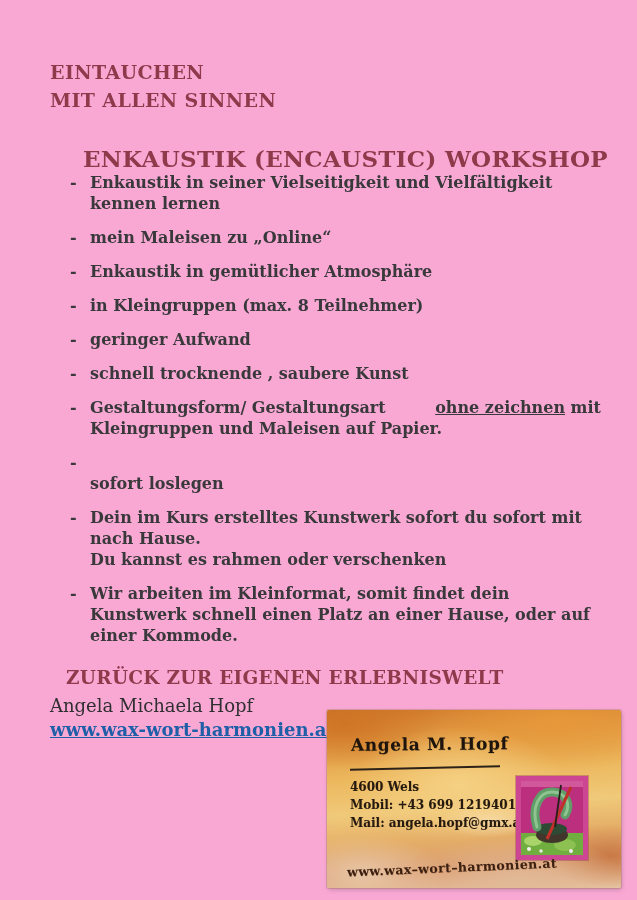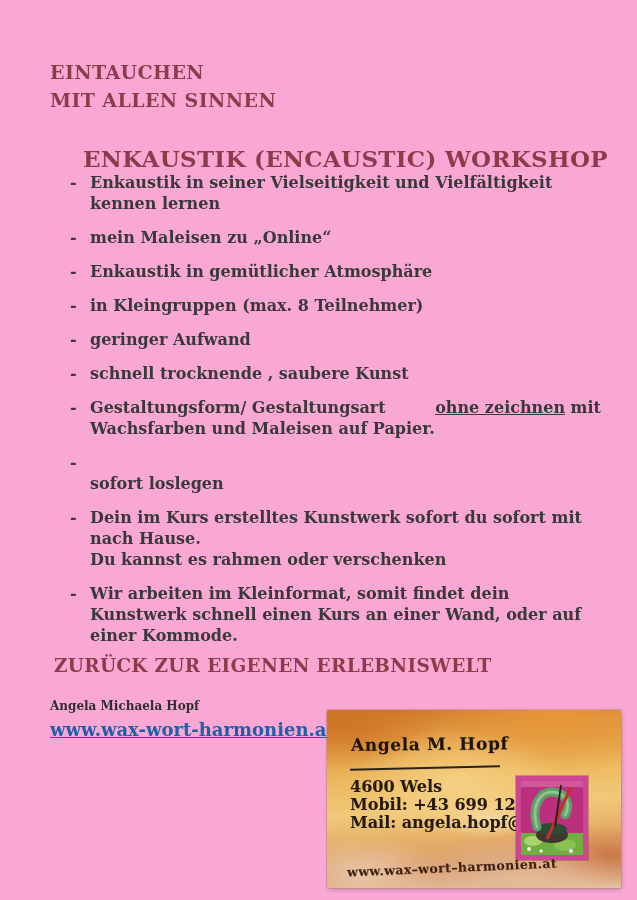--- a/index.html
+++ b/index.html
@@ -19,21 +19,21 @@
     color:#8e3a4b;letter-spacing:0.4px;
   }
   .h-sub{
     position:absolute;left:67px;top:131px;
     margin:16px;
     font-size:23px;line-height:24px;font-weight:bold;
     color:#8e3a4b;letter-spacing:0.3px;
   }
   .h-closing{
     position:absolute;left:50px;top:650px;
-    margin:4px;
+    margin:16px;
     font-size:18.5px;line-height:24px;font-weight:bold;
     color:#8e3a4b;letter-spacing:0.3px;
   }
   
   .bullets{
     position:absolute;left:70px;top:172px;
     margin:0;padding:0;list-style:none;
     width:540px;
   }
   .bullets li{
@@ -41,21 +41,21 @@
     margin:0 0 13px 0;
     color:#39393b;
     font-size:16px;line-height:21px;font-weight:bold;
   }
   .bullets .dash{flex:none;width:20px;}
   .bullets .btext{width:520px;}
   .bullets .u{text-decoration:underline;margin-left:44px;}
   
   .contact{position:absolute;left:50px;top:694px;}
   .contact-name{
-    font-size:12px;font-weight:bold;color:#2f2f31;line-height:24px;
+    font-size:18px;font-weight:normal;color:#2f2f31;line-height:24px;
   }
   .contact-link{
     font-size:18px;font-weight:bold;color:#1f5fa8;
     text-decoration:underline;line-height:24px;cursor:pointer;
   }
   
   .card{
     position:absolute;left:327px;top:710px;width:276px;height:178px;
     background:
       radial-gradient(ellipse 120px 55px at 12% 92%, rgba(233,201,170,0.95), rgba(233,201,170,0) 70%),
@@ -75,21 +75,21 @@
     font-size:17px;font-weight:bold;color:#1d150d;
     letter-spacing:0.6px;transform:rotate(-0.6deg);
     text-shadow:0.5px 0.5px 0 rgba(90,60,20,0.35);
   }
   .card-rule{
     position:absolute;left:23px;top:57px;width:150px;height:2px;
     background:#2c2218;transform:rotate(-1.4deg);
   }
   .card-addr{
     position:absolute;left:23px;top:68px;
-    font-size:16px;line-height:18px;font-weight:bold;color:#241a10;
+    font-size:12px;line-height:18px;font-weight:bold;color:#241a10;
     text-shadow:0.4px 0.4px 0 rgba(120,70,20,0.3);
   }
   .card-role{
     position:absolute;left:210px;top:20px;width:58px;
     text-align:center;
     font-size:10.5px;line-height:15px;font-weight:bold;color:#7c2a20;
   }
   .card-photo{
     position:absolute;left:189px;top:66px;width:62px;height:74px;
     background:#cc4694;
@@ -136,33 +136,33 @@
       <li>
         <span class="dash">-</span>
         <div class="btext"><span>geringer Aufwand</span></div>
       </li>
       <li>
         <span class="dash">-</span>
         <div class="btext"><span>schnell trocknende , saubere Kunst</span></div>
       </li>
       <li>
         <span class="dash">-</span>
-        <div class="btext"><span>Gestaltungsform/ Gestaltungsart </span><span class="u">ohne zeichnen</span><span> mit</span><br><span>Wachsfarben und Maleisen auf Papier.</span></div>
+        <div class="btext"><span>Gestaltungsform/ Gestaltungsart </span><span class="u">ohne zeichnen</span><span> mit</span><br><span>Kleingruppen und Maleisen auf Papier.</span></div>
       </li>
       <li>
         <span class="dash">-</span>
         <div class="btext"><br><span>sofort loslegen</span></div>
       </li>
       <li>
         <span class="dash">-</span>
         <div class="btext"><span>Dein im Kurs erstelltes Kunstwerk sofort du sofort mit</span><br><span>nach Hause.</span><br><span>Du kannst es rahmen oder verschenken</span></div>
       </li>
       <li>
         <span class="dash">-</span>
-        <div class="btext"><span>Wir arbeiten im Kleinformat, somit findet dein</span><br><span>Kunstwerk schnell einen Kurs an einer Wand, oder auf</span><br><span>einer Kommode.</span></div>
+        <div class="btext"><span>Wir arbeiten im Kleinformat, somit findet dein</span><br><span>Kunstwerk schnell einen Platz an einer Hause, oder auf</span><br><span>einer Kommode.</span></div>
       </li>
     </ul>
 
   <h3 class="h-closing">ZURÜCK ZUR EIGENEN ERLEBNISWELT</h3>
 
   <div class="contact">
     <div class="contact-name">Angela Michaela Hopf</div>
     <div class="contact-link">www.wax-wort-harmonien.at</div>
   </div>
 

